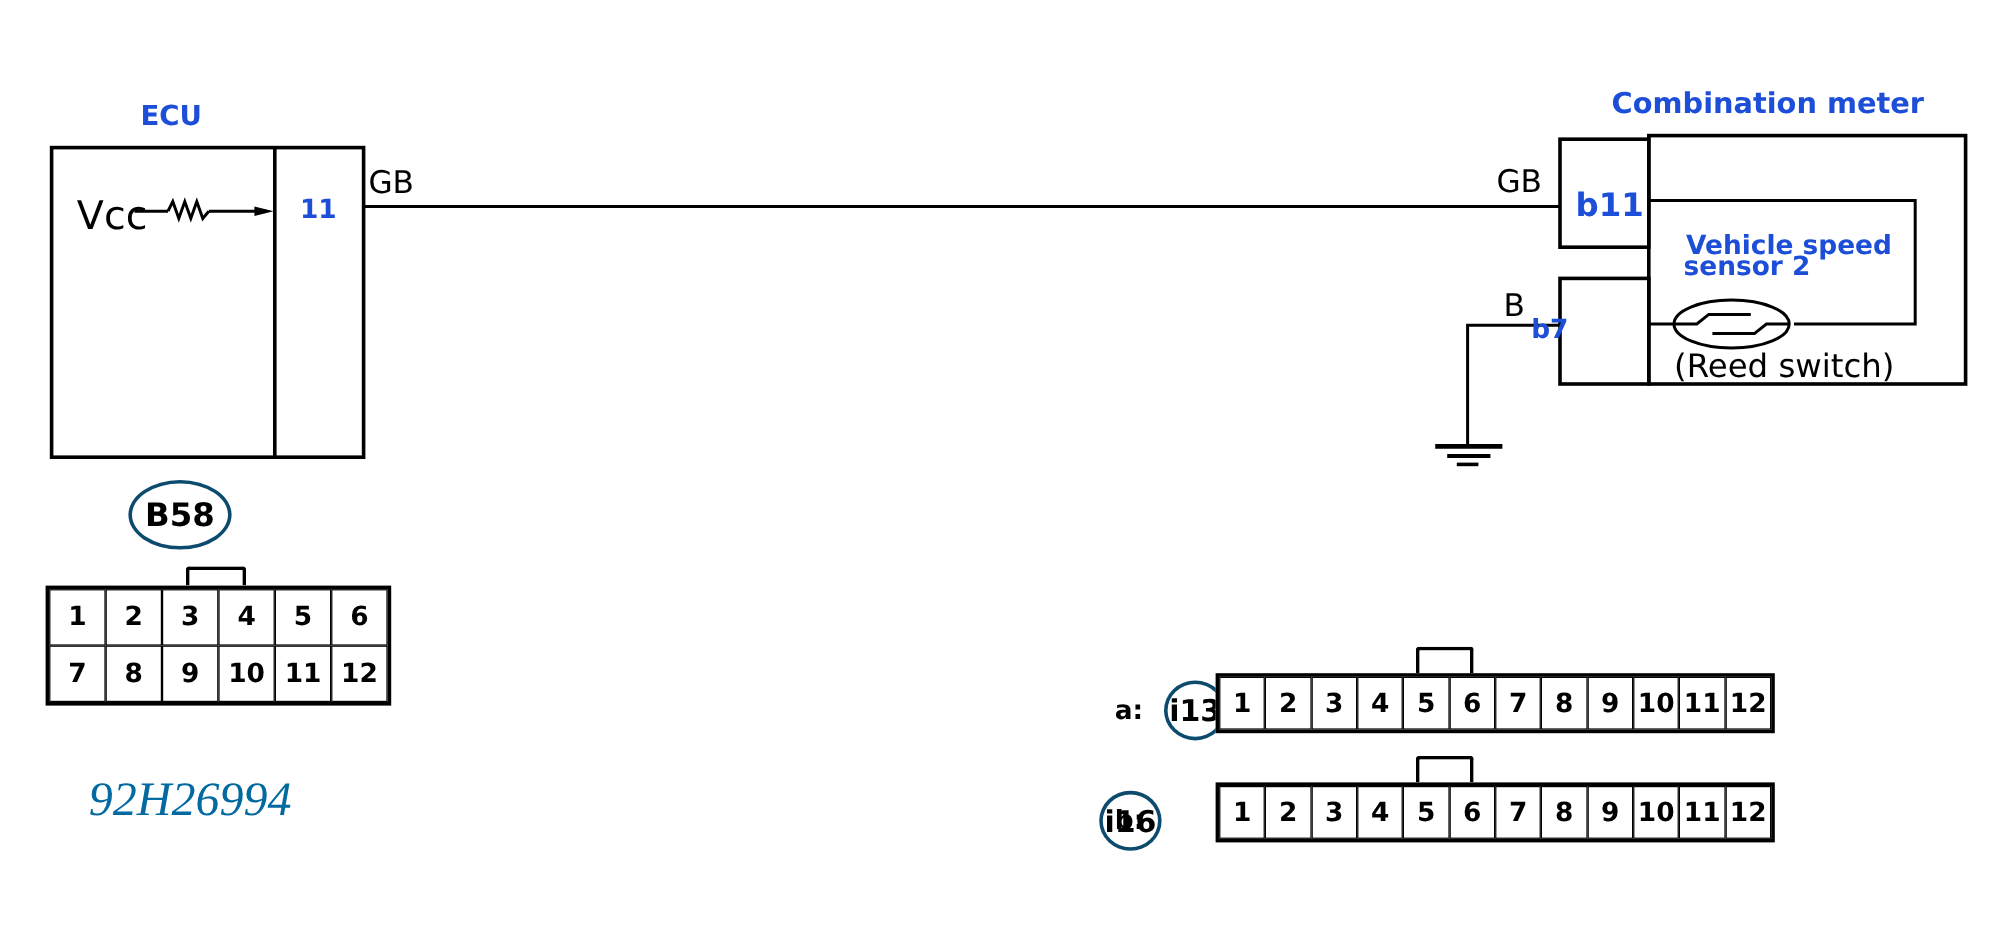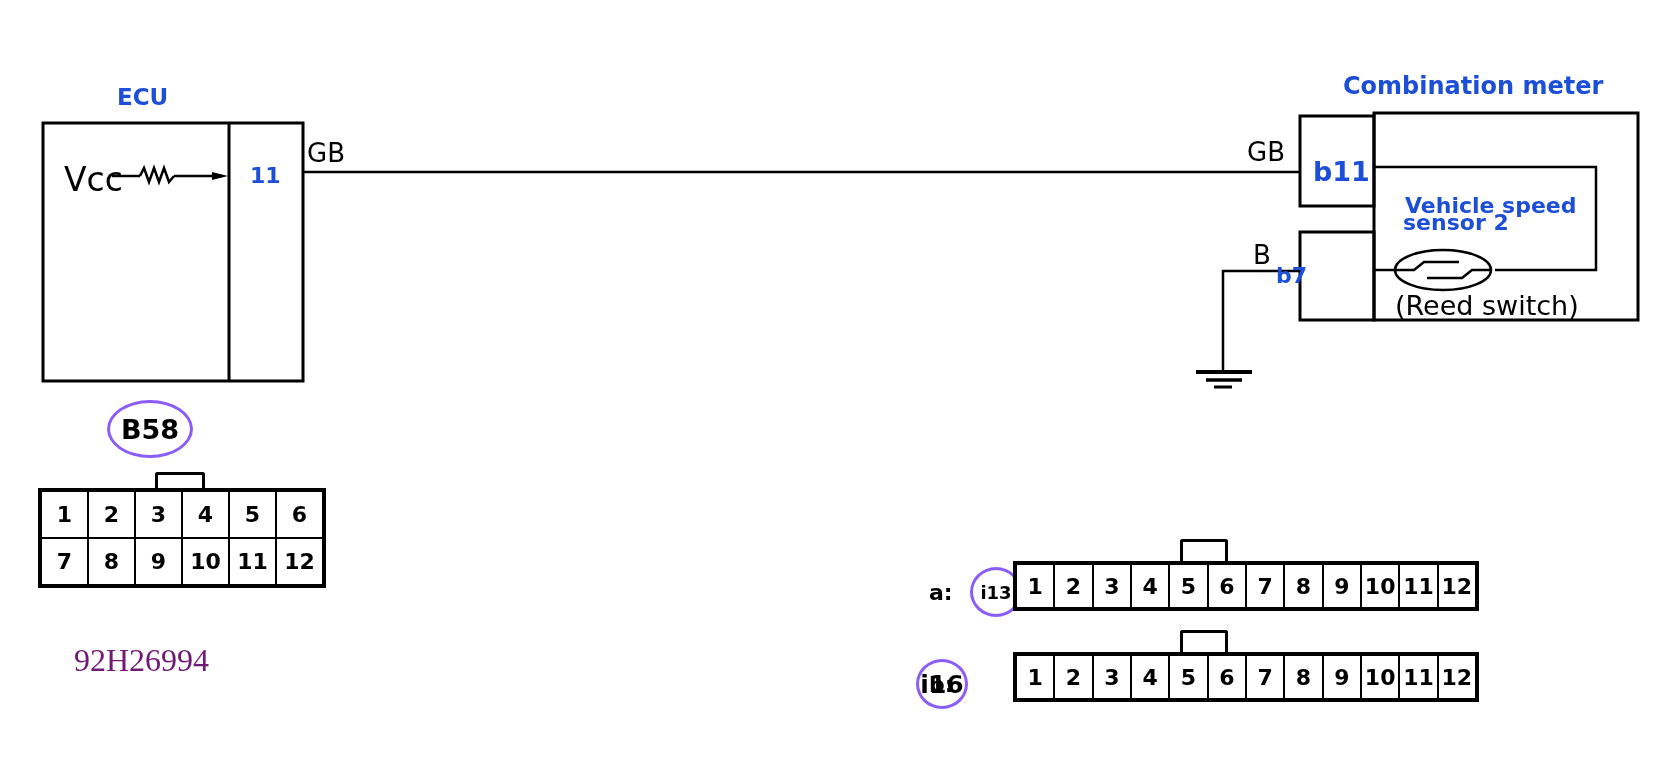--- a/index.html
+++ b/index.html
@@ -1,22 +1,22 @@
 <!DOCTYPE html>
 <html><head>
 <meta charset="utf-8">
 <style>
   html, body { margin: 0; padding: 0; background: #ffffff; }
   body { width: 1671px; height: 776px; position: relative; overflow: hidden;
          font-family: "Liberation Sans", "DejaVu Sans", sans-serif; color: #000; }
   svg { position: absolute; left: 0; top: 0; }
   .lbl { position: absolute; font-family: "DejaVu Sans", sans-serif; font-weight: bold; color: #1d4ed8; white-space: nowrap; }
   .lbl-n { position: absolute; font-family: "DejaVu Sans", sans-serif; font-weight: normal; color: #000; white-space: nowrap; }
-  .code { position: absolute; font-family: "Liberation Serif", serif; font-size: 32px; color: #701a75; }
-  .ellipse-tag { position: absolute; border: 3px solid #8b5cf6; border-radius: 50%; display: flex; align-items: center; justify-content: center;
+  .code { position: absolute; font-family: "Liberation Serif", serif; font-style: italic; font-size: 40px; color: #0369a1; }
+  .ellipse-tag { position: absolute; border: 3px solid #0c4a6e; border-radius: 50%; display: flex; align-items: center; justify-content: center;
                  font-family: "DejaVu Sans", sans-serif; font-weight: bold; box-sizing: border-box; }
   .conn { position: absolute; border: 3px solid #000; display: grid; box-sizing: border-box; background: #fff; }
   .pin { border: 1.5px solid #000; display: flex; align-items: center; justify-content: center;
          font-family: "DejaVu Sans", sans-serif; font-weight: bold; font-size: 22px; box-sizing: border-box; }
   .latch { position: absolute; border: 3px solid #000; border-bottom: none; border-radius: 3px 3px 0 0; box-sizing: border-box; background: #fff; }
 </style>
 </head>
 <body>
 
 <svg width="1671" height="776" viewBox="0 0 1671 776">
@@ -84,21 +84,21 @@
   <div class="pin">8</div>
   <div class="pin">9</div>
   <div class="pin">10</div>
   <div class="pin">11</div>
   <div class="pin">12</div>
 </div>
 
 <div class="code" style="left:74px; top:642px;">92H26994</div>
 
 <div class="lbl-n" style="left:929px; top:580px; font-size:22px; font-weight:bold;">a:</div>
-<div class="ellipse-tag" style="left:970px; top:567px; width:52px; height:50px; font-size:18px;">i13</div>
+<div class="ellipse-tag" style="left:970px; top:567px; width:52px; height:50px; font-size:25px;">i13</div>
 <div class="latch" style="left:1180px; top:539px; width:48px; height:22px;"></div>
 <div class="conn" style="left:1013px; top:561px; width:466px; height:50px; grid-template-columns: repeat(12, 1fr);">
   <div class="pin">1</div>
   <div class="pin">2</div>
   <div class="pin">3</div>
   <div class="pin">4</div>
   <div class="pin">5</div>
   <div class="pin">6</div>
   <div class="pin">7</div>
   <div class="pin">8</div>

